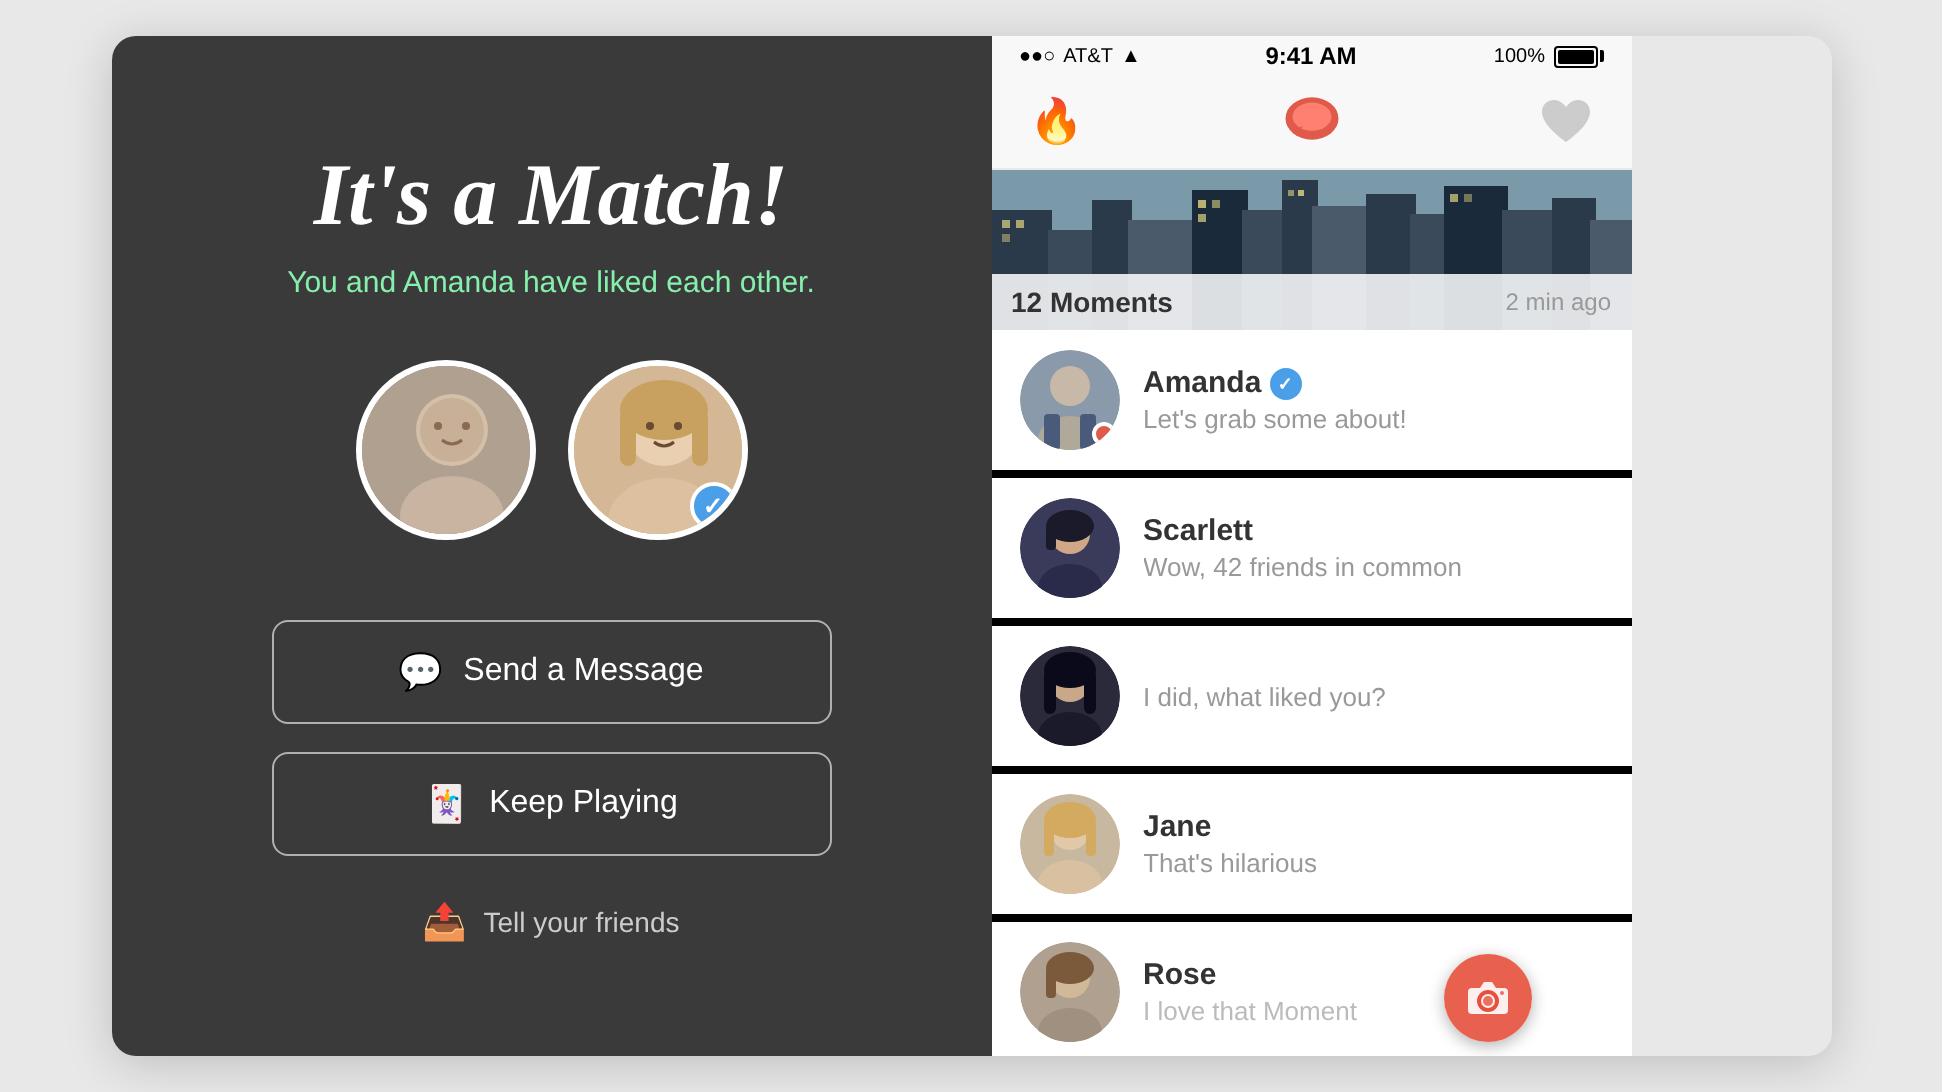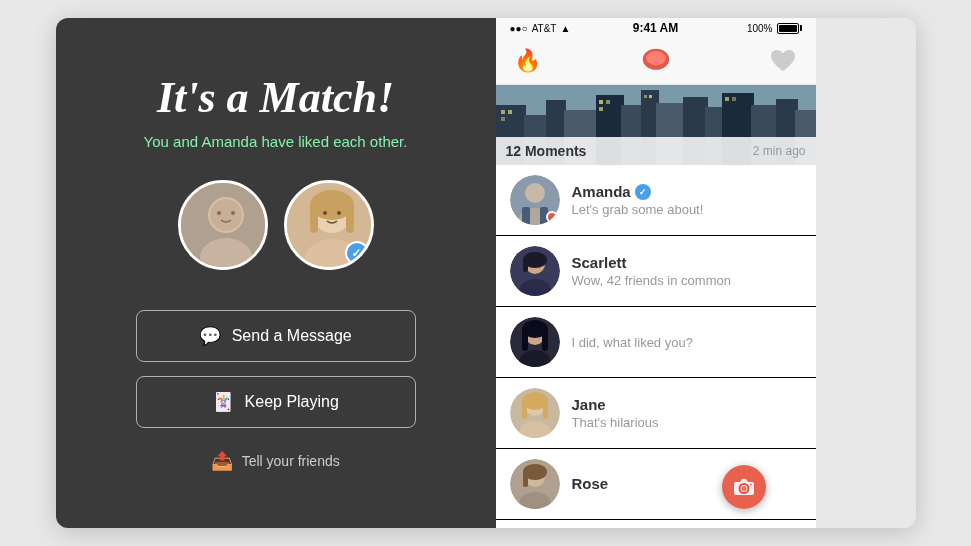--- a/index.html
+++ b/index.html
@@ -246,21 +246,21 @@
     
     .messages-list {
       flex: 1;
       overflow-y: auto;
     }
 
     .message-item {
       display: flex;
       align-items: center;
       padding: 10px 14px;
-      border-bottom: 1px solid #000000;
+      border-bottom: 4px solid #000000;
       cursor: pointer;
       position: relative;
     }
 
     .msg-avatar {
       width: 50px;
       height: 50px;
       border-radius: 50%;
       margin-right: 12px;
       flex-shrink: 0;
@@ -557,20 +557,21 @@
             <circle cx="25" cy="25" r="25" fill="#b0a090"></circle>
             <circle cx="25" cy="18" r="10" fill="#d0b898"></circle>
             <ellipse cx="25" cy="45" rx="16" ry="12" fill="#a09080"></ellipse>
 
             <ellipse cx="25" cy="13" rx="12" ry="8" fill="#7a5a3a"></ellipse>
             <rect x="13" y="13" width="5" height="15" rx="2" fill="#7a5a3a"></rect>
           </svg>
         </div>
         <div class="msg-content">
           <div class="msg-name">Rose</div>
+          <div class="msg-preview" style="color:#bbb;">I love that Moment</div>
         </div>
 
         <div class="camera-overlay">
           <svg width="22" height="18" viewBox="0 0 22 18">
             <rect x="1" y="4" width="20" height="13" rx="2" fill="white" opacity="0.9"></rect>
             <circle cx="11" cy="10.5" r="4.5" fill="none" stroke="rgba(230,80,60,1)" stroke-width="2"></circle>
             <circle cx="11" cy="10.5" r="2.5" fill="rgba(230,80,60,0.8)"></circle>
             <path d="M7 4 L9 1 L13 1 L15 4" fill="white" opacity="0.9"></path>
             <circle cx="18" cy="6.5" r="1" fill="rgba(230,80,60,0.8)"></circle>
           </svg>

